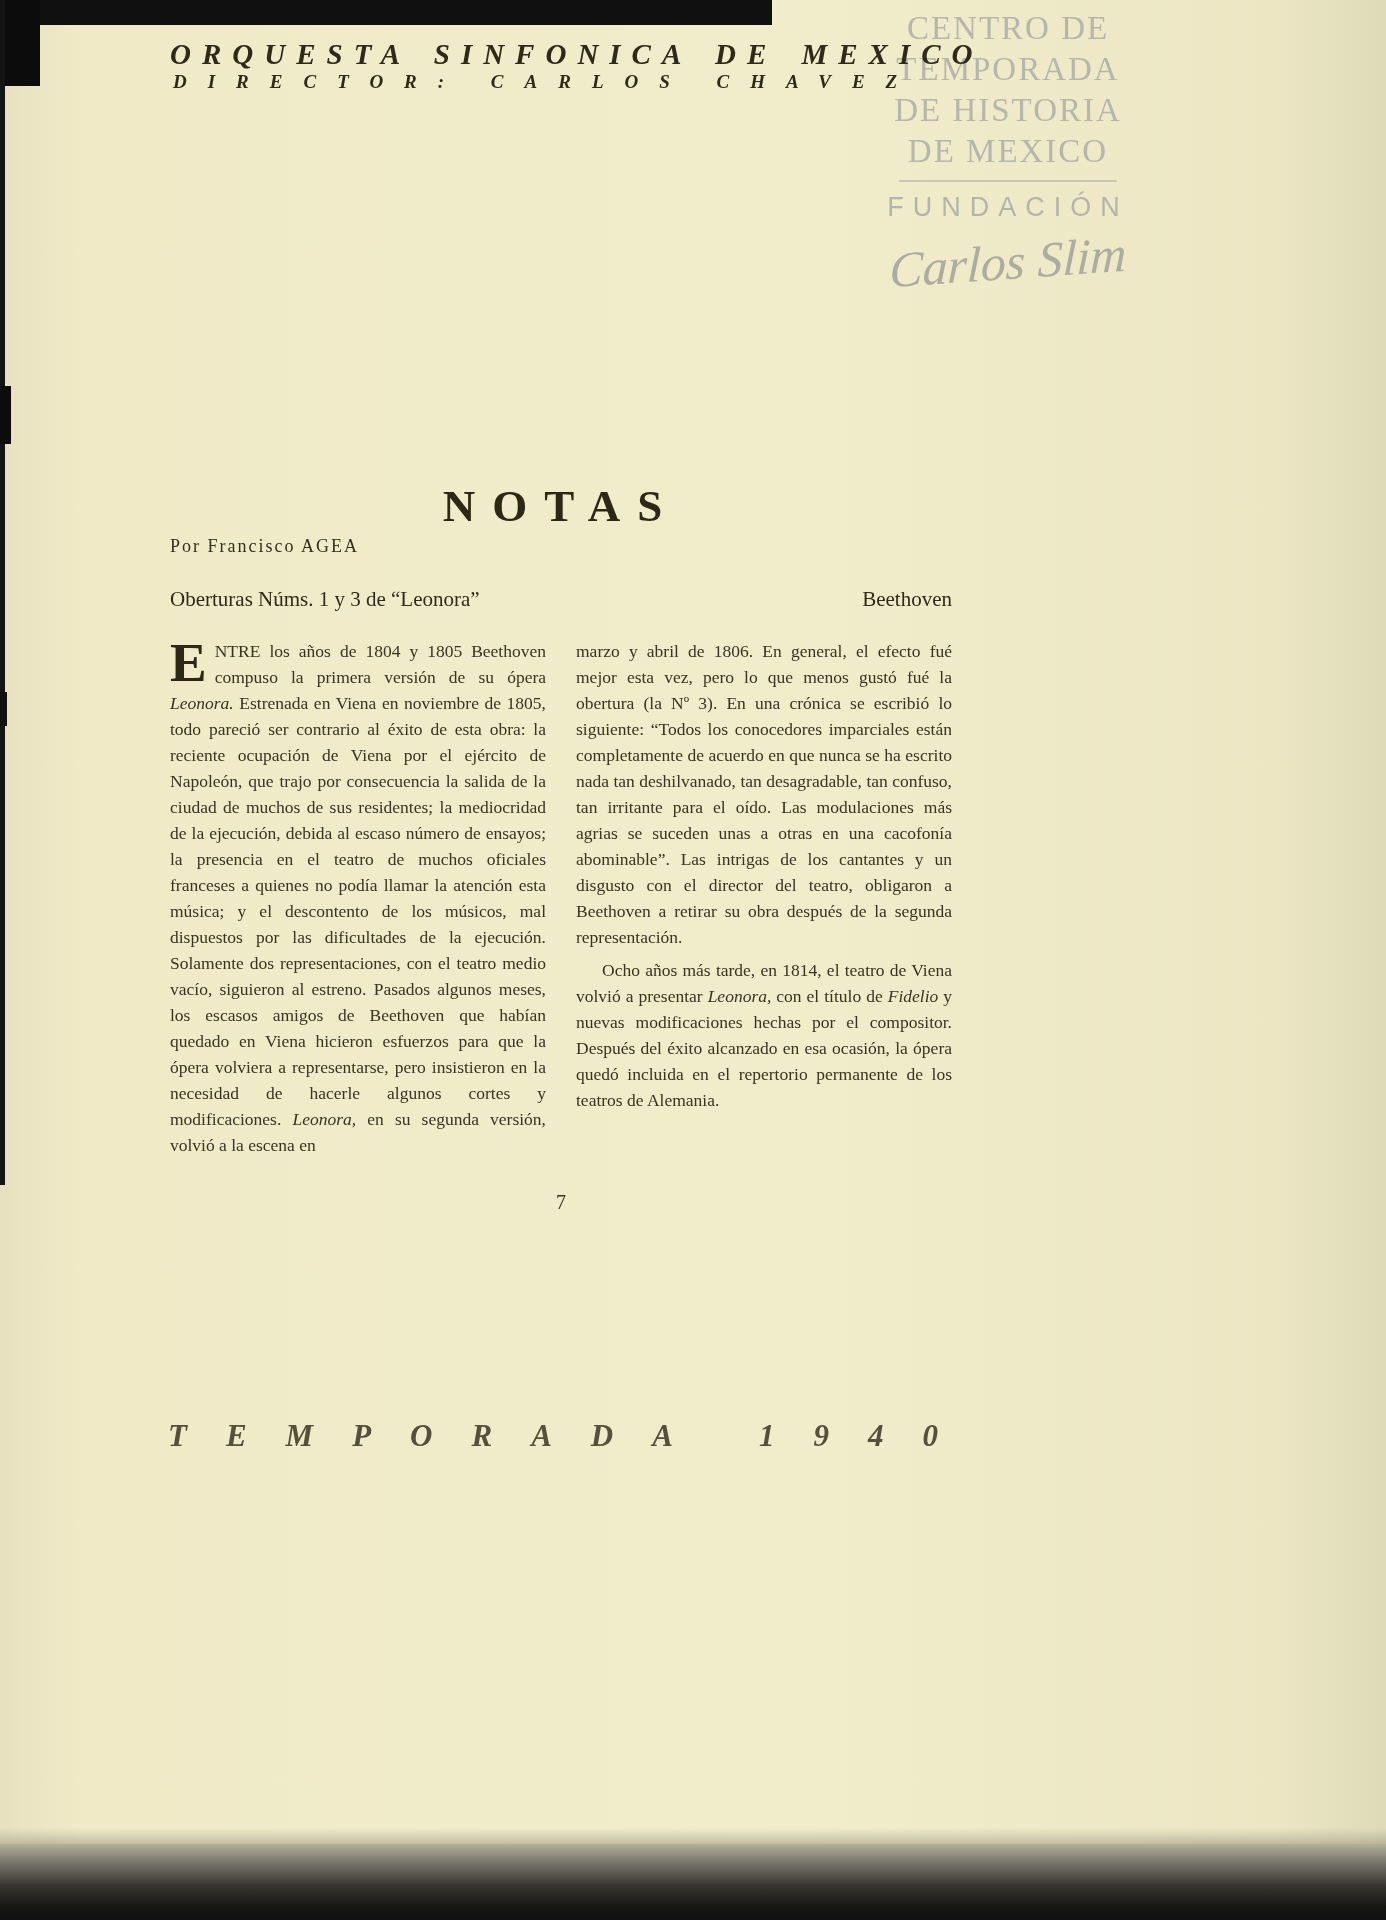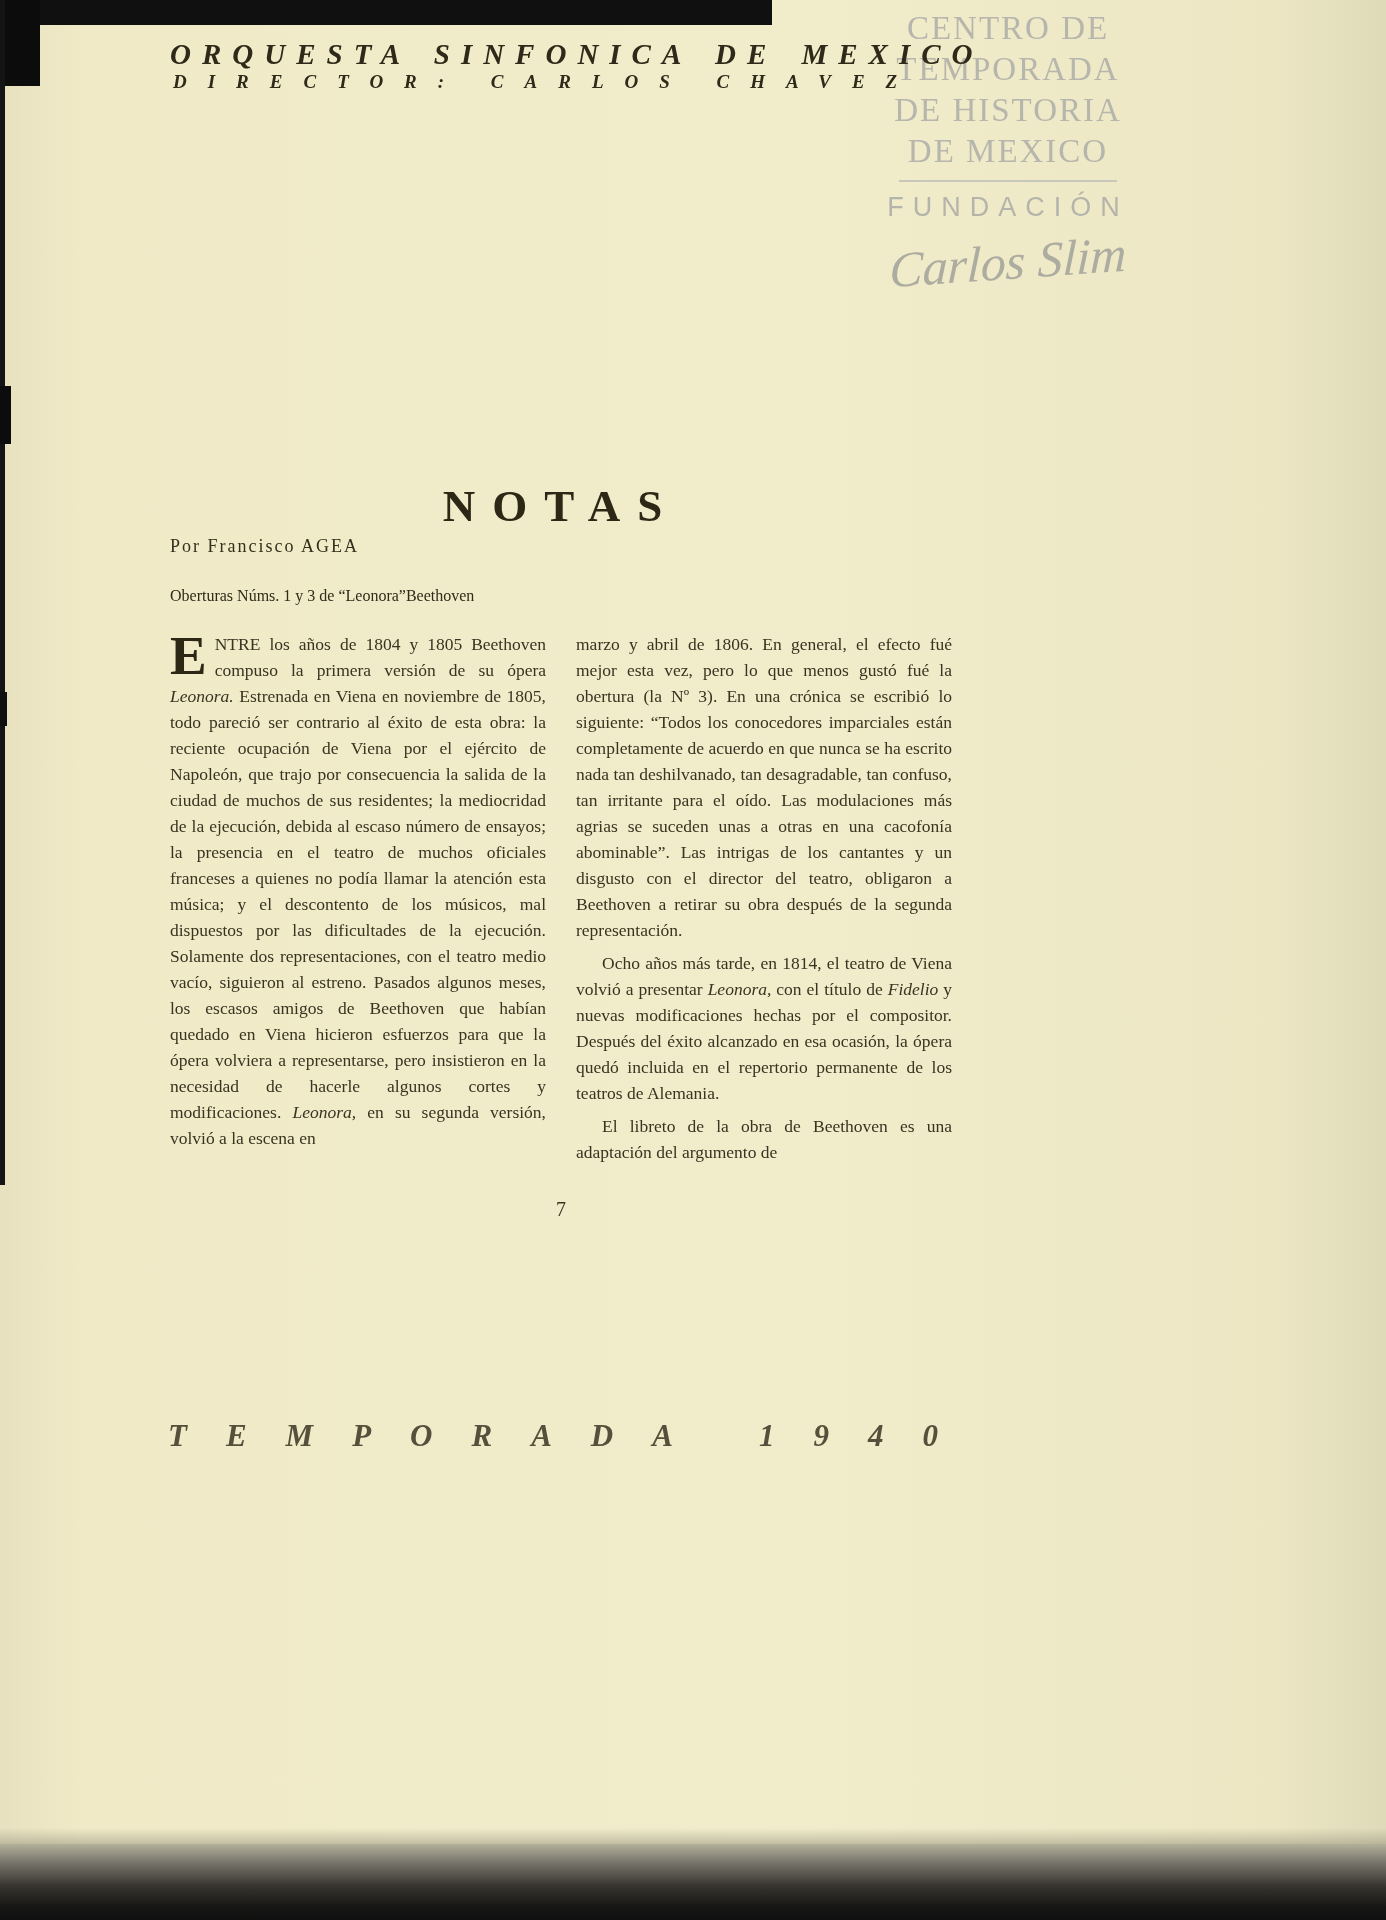--- a/index.html
+++ b/index.html
@@ -69,22 +69,22 @@
   .notas-title {
     text-align: center; font-size: 45px; font-weight: 600;
     letter-spacing: 17px; color: #2d2815;
   }
   .notas-byline {
     text-align: left; font-size: 18px; letter-spacing: 2px;
     margin-top: 4px; color: #352f1d;
   }
   .piece-row {
     margin-top: 30px;
-    display: flex; justify-content: flex-start; align-items: baseline;
-    font-size: 16px; color: #2f2a1a;
+    display: flex; justify-content: space-between; align-items: baseline;
+    font-size: 21px; color: #2f2a1a;
   }
   .piece-dates {
     margin-top: 6px; text-align: center; font-size: 17px; color: #38321f;
     letter-spacing: .5px;
   }
   .cols { margin-top: 26px; display: flex; gap: 30px; }
   .col { width: 376px; font-size: 17.5px; line-height: 26px; text-align: justify; }
   .col p { margin: 0 0 7px 0; }
   .col p.indent { text-indent: 26px; }
   .dropcap {
@@ -137,21 +137,20 @@
       <span>Beethoven</span>
     </div>
 
     <div class="cols">
       <div class="col">
         <p><span class="dropcap">E</span><span><span>NTRE los años de 1804 y 1805 Beethoven compuso la primera versión de su ópera </span><span style="font-style: italic;">Leonora.</span><span> Estrenada en Viena en noviembre de 1805, todo pareció ser contrario al éxito de esta obra: la reciente ocupación de Viena por el ejército de Napoleón, que trajo por consecuencia la salida de la ciudad de muchos de sus residentes; la mediocridad de la ejecución, debida al escaso número de ensayos; la presencia en el teatro de muchos oficiales franceses a quienes no podía llamar la atención esta música; y el descontento de los músicos, mal dispuestos por las dificultades de la ejecución. Solamente dos representaciones, con el teatro medio vacío, siguieron al estreno. Pasados algunos meses, los escasos amigos de Beethoven que habían quedado en Viena hicieron esfuerzos para que la ópera volviera a representarse, pero insistieron en la necesidad de hacerle algunos cortes y modificaciones. </span><span style="font-style: italic;">Leonora,</span><span> en su segunda versión, volvió a la escena en</span></span></p>
       </div>
       <div class="col">
         <p><span>marzo y abril de 1806. En general, el efecto fué mejor esta vez, pero lo que menos gustó fué la obertura (la Nº 3). En una crónica se escribió lo siguiente: “Todos los conocedores imparciales están completamente de acuerdo en que nunca se ha escrito nada tan deshilvanado, tan desagradable, tan confuso, tan irritante para el oído. Las modulaciones más agrias se suceden unas a otras en una cacofonía abominable”. Las intrigas de los cantantes y un disgusto con el director del teatro, obligaron a Beethoven a retirar su obra después de la segunda representación.</span></p>
         <p class="indent"><span>Ocho años más tarde, en 1814, el teatro de Viena volvió a presentar </span><span style="font-style: italic;">Leonora,</span><span> con el título de </span><span style="font-style: italic;">Fidelio</span><span> y nuevas modificaciones hechas por el compositor. Después del éxito alcanzado en esa ocasión, la ópera quedó incluida en el repertorio permanente de los teatros de Alemania.</span></p>
-        <p class="indent"><span>El libreto de la obra de Beethoven es una adaptación del argumento de</span></p>
       </div>
     </div>
 
     <div class="page-number">7</div>
   </div>
 
   <div class="season">TEMPORADA 1940</div>
 
 </div>
 

